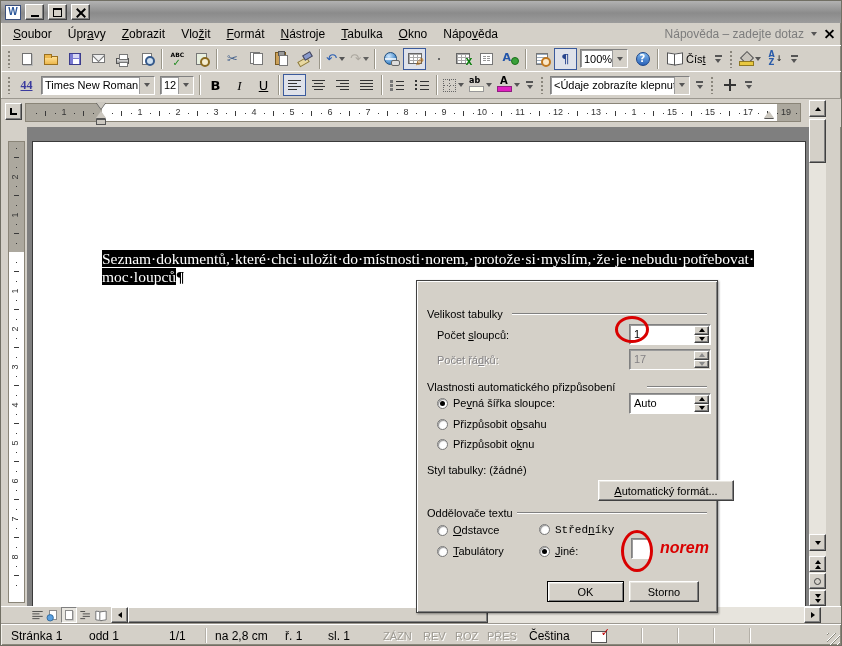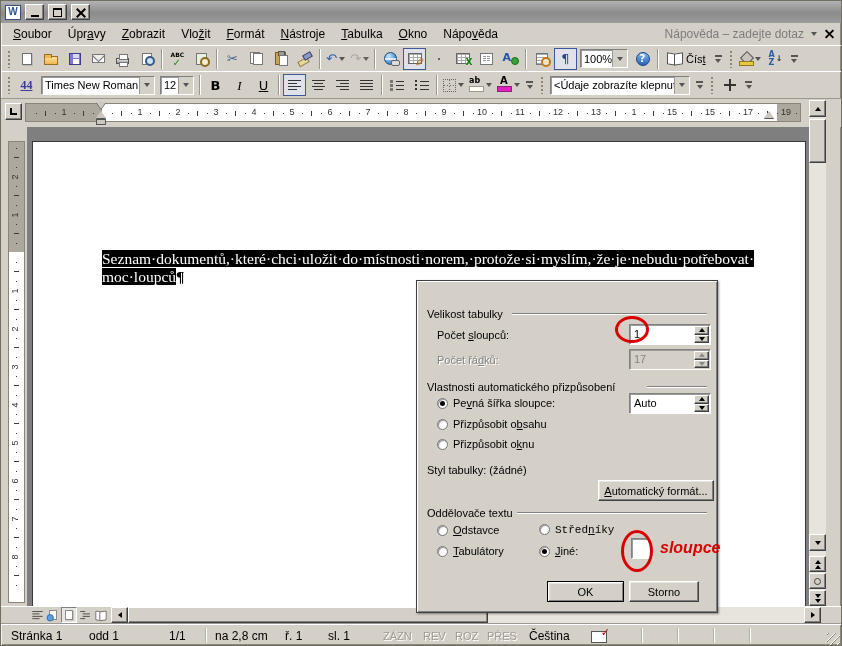--- a/index.html
+++ b/index.html
@@ -756,33 +756,33 @@
         <button class="sarw">
             <span class="tri-up"></span>
           </button>
         <button class="sarw">
             <span class="tri-dn" style="border-top-color:#000;"></span>
           </button>
       </span>
     </div>
 
     <span class="dlbl" style="left:10px;top:183px;">Styl tabulky: (žádné)</span>
-    <button class="b3" style="left:181px;top:199px;width:116px;height:21px;"><span></span><u>A</u><span>utomatický formát...</span></button>
+    <button class="b3" style="left:181px;top:199px;width:136px;height:21px;"><span></span><u>A</u><span>utomatický formát...</span></button>
 
     <span class="dlbl" style="left:10px;top:226px;"><span>Oddělovače textu</span></span>
     <span class="etch" style="left:100px;right:10px;top:231px;"></span>
     <div id="separator-options">
         <div class="rrow" style="left: 20px; top: 243px;"><span class="radio"></span><span class="rlbl"><u>O</u>dstavce</span></div>
         <div class="rrow" style="left: 122px; top: 243px; font-family: Liberation Mono, monospace;"><span class="radio"></span><span class="rlbl">Střed<u>n</u>íky</span></div>
         <div class="rrow" style="left: 20px; top: 264px;"><span class="radio"></span><span class="rlbl"><u>T</u>abulátory</span></div>
         <div class="rrow" style="left: 122px; top: 264px;"><span class="radio sel"></span><span class="rlbl"><u>J</u>iné:</span></div>
       </div>
     <div class="otherbox"> </div>
 
     <button class="b3 default" style="left:130px;top:300px;width:77px;height:21px;">OK</button>
     <button class="b3" style="left:212px;top:300px;width:70px;height:21px;">Storno</button>
   </div>
 
   <div class="ann-ellipse ann-c1"></div>
   <div class="ann-ellipse ann-c2"></div>
-  <div class="ann-label">sloupce</div>
+  <div class="ann-label">norem</div>
 
 </div>
 
 </body></html>

